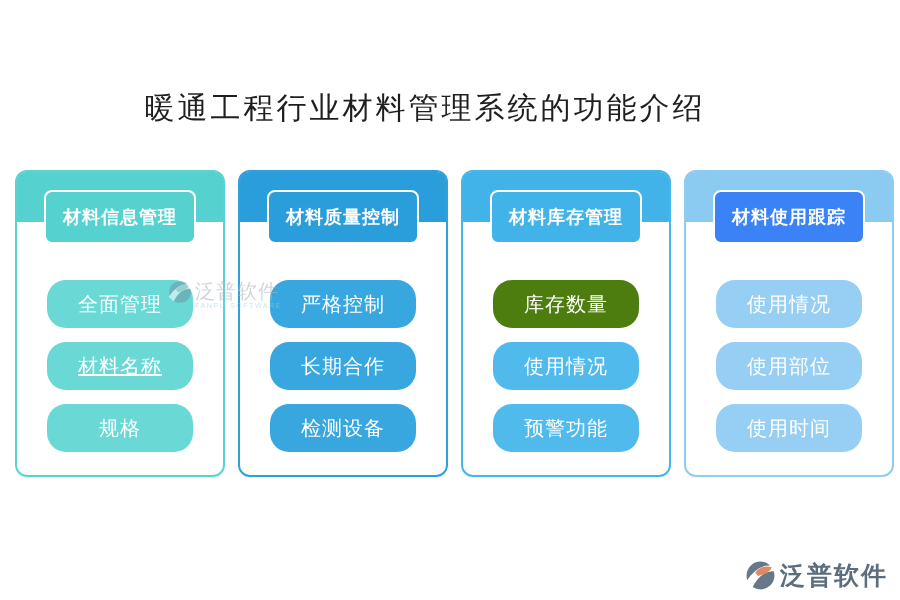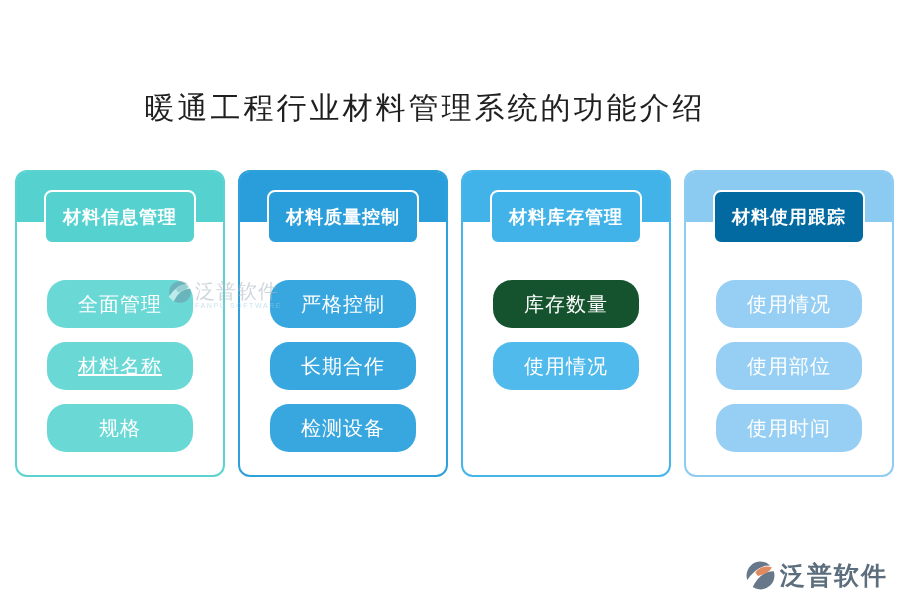--- a/index.html
+++ b/index.html
@@ -140,27 +140,28 @@
     <div class="band" style="background: rgb(42, 158, 218);"></div>
     <div class="header-box" style="background: rgb(42, 158, 218);">材料质量控制</div>
     <div class="pill pill-1" style="background: rgb(56, 167, 223);">长期合作</div>
     <div class="pill pill-0" style="background: rgb(56, 167, 223);">严格控制</div>
     <div class="pill pill-2" style="background: rgb(56, 167, 223); text-align: right;">检测设备</div>
   </div>
 
   <div class="card" style="border-color: rgb(70, 181, 234); padding-left: 44px;">
     <div class="band" style="background: rgb(65, 179, 233);"></div>
     <div class="header-box" style="background: rgb(65, 179, 233);">材料库存管理</div>
-    <div class="pill pill-0" style="background: #14532d;">库存数量</div>
+    <div class="pill pill-0" style="background: #4d7c0f;">库存数量</div>
     <div class="pill pill-1" style="background: rgb(80, 186, 236);">使用情况</div>
+    <div class="pill pill-2" style="background: rgb(80, 186, 236);">预警功能</div>
   </div>
 
   <div class="card" style="border-color: rgb(142, 204, 241);">
     <div class="band" style="background: rgb(139, 202, 241);"></div>
-    <div class="header-box" style="background: #0369a1;">材料使用跟踪</div>
+    <div class="header-box" style="background: #3b82f6;">材料使用跟踪</div>
     <div class="pill pill-0" style="background: rgb(150, 207, 243);">使用情况</div>
     <div class="pill pill-2" style="background: rgb(150, 207, 243);">使用时间</div>
     <div class="pill pill-1" style="background: rgb(150, 207, 243);">使用部位</div>
   </div>
 
 </div>
 
 <div class="watermark">
   <svg width="24" height="24" viewBox="0 0 30 30">
     <circle cx="15" cy="15" r="13.5" fill="#6d97a6"></circle>

